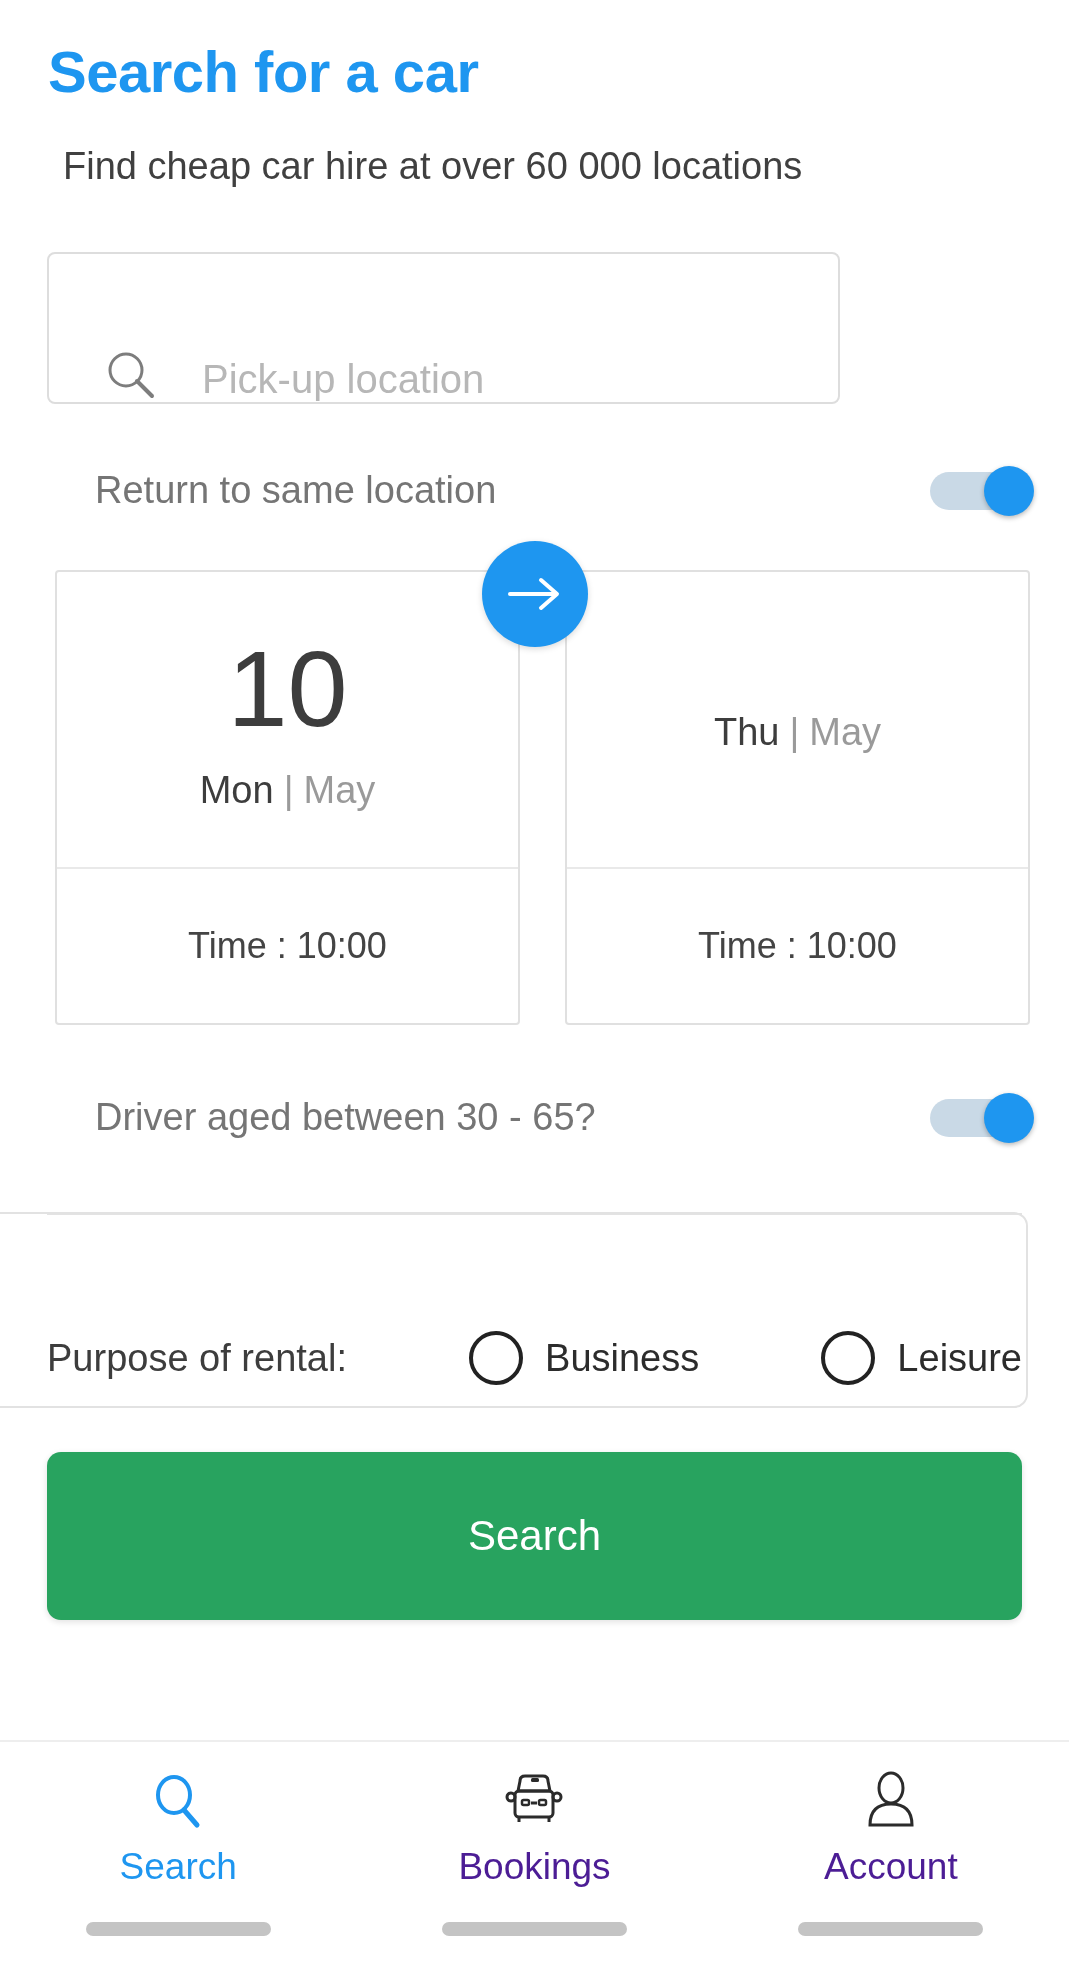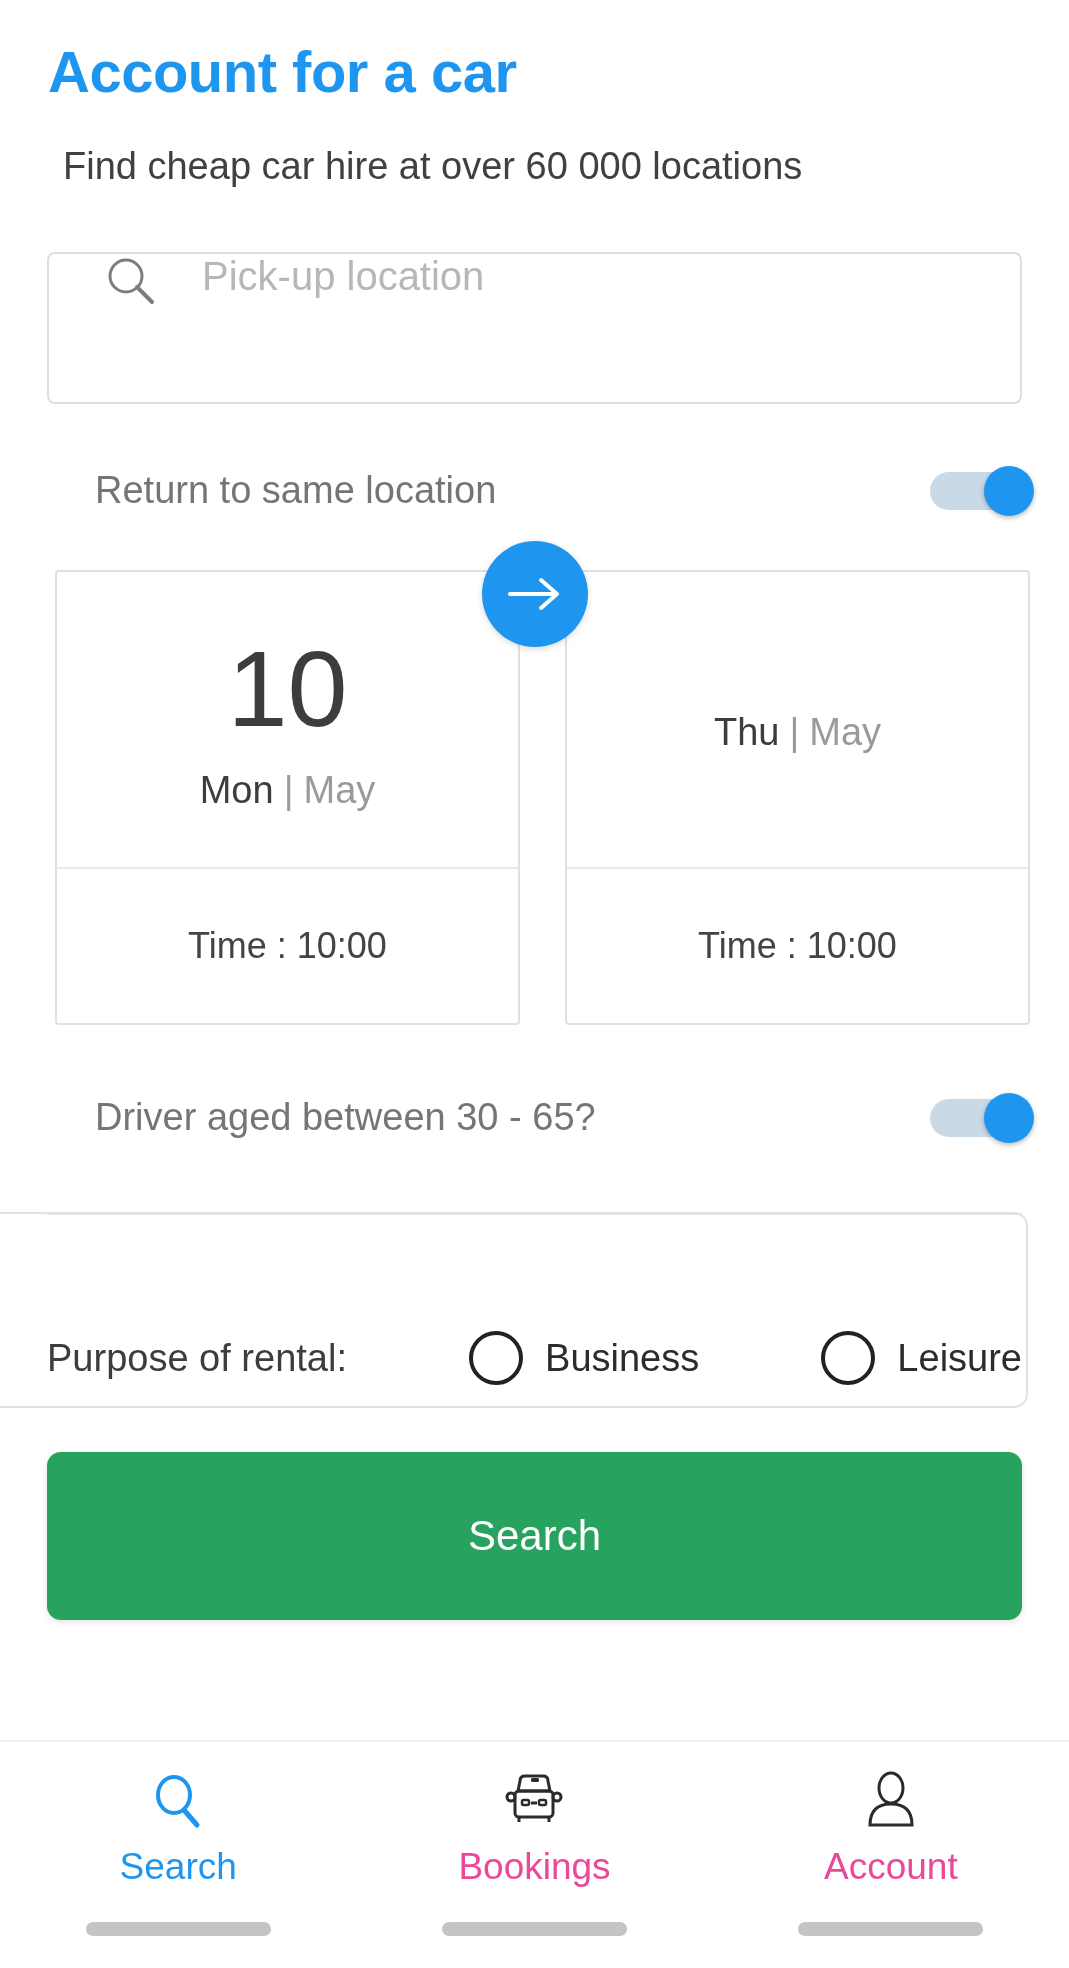--- a/index.html
+++ b/index.html
@@ -36,27 +36,27 @@
     color: #404040;
     white-space: nowrap;
     margin-left: 15px;
   }
 
   
   .location-field {
     position: absolute;
     left: 47px;
     top: 252px;
-    width: 975px;
+    width: 793px;
     height: 152px;
     border: 2px solid #dddddd;
     border-radius: 8px;
     background: #ffffff;
     display: flex;
-    align-items: flex-start;
+    align-items: flex-end;
   }
   .search-glyph {
     margin-left: 55px;
     width: 54px;
     height: 54px;
     flex: none;
   }
   .location-placeholder {
     margin-left: 44px;
     font-size: 40px;
@@ -270,38 +270,38 @@
   }
   .nav-icon {
     height: 62px;
     display: flex;
     align-items: center;
     justify-content: center;
   }
   .nav-label {
     margin-top: 14px;
     font-size: 37px;
-    color: #ec4899;
+    color: #4c1d95;
     white-space: nowrap;
   }
   .nav-item.active .nav-label { color: #1e96f0; }
   .home-bar {
     margin-top: 34px;
     width: 185px;
     height: 14px;
     border-radius: 7px;
     background: #c4c4c4;
   }
 </style>
 </head>
 <body>
 
 <div class="screen">
 
-  <div class="page-title">Account for a car</div>
+  <div class="page-title">Search for a car</div>
   <div class="page-subtitle">Find cheap car hire at over 60 000 locations</div>
 
   <div class="location-field">
     <span class="search-glyph">
       <svg width="54" height="54" viewBox="0 0 54 54">
         <circle cx="22" cy="22" r="16" fill="none" stroke="#7d7d7d" stroke-width="3"></circle>
         <line x1="33" y1="33" x2="48" y2="48" stroke="#7d7d7d" stroke-width="4" stroke-linecap="round"></line>
       </svg>
     </span>
     <span class="location-placeholder">Pick-up location</span>

